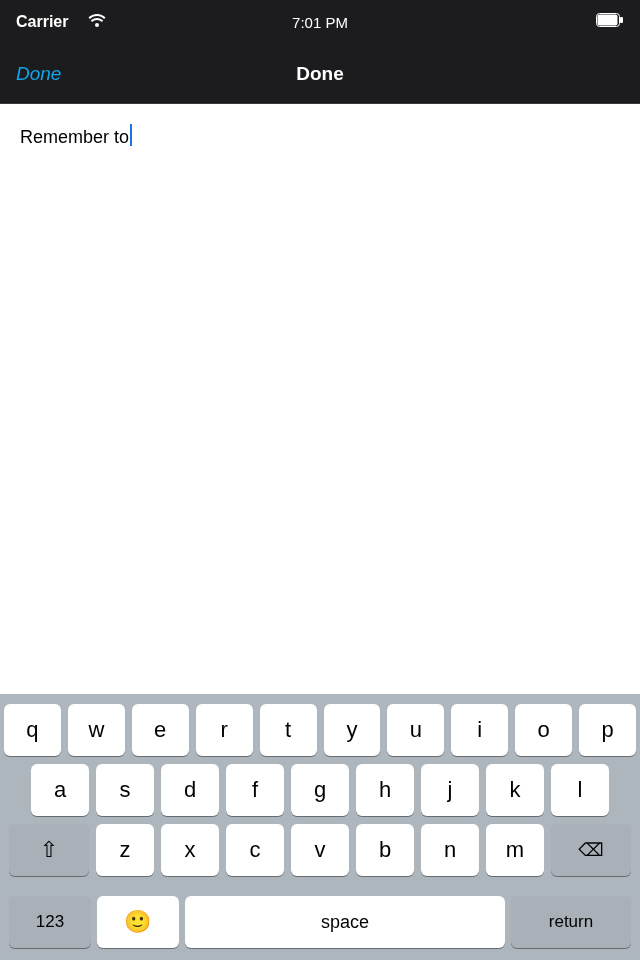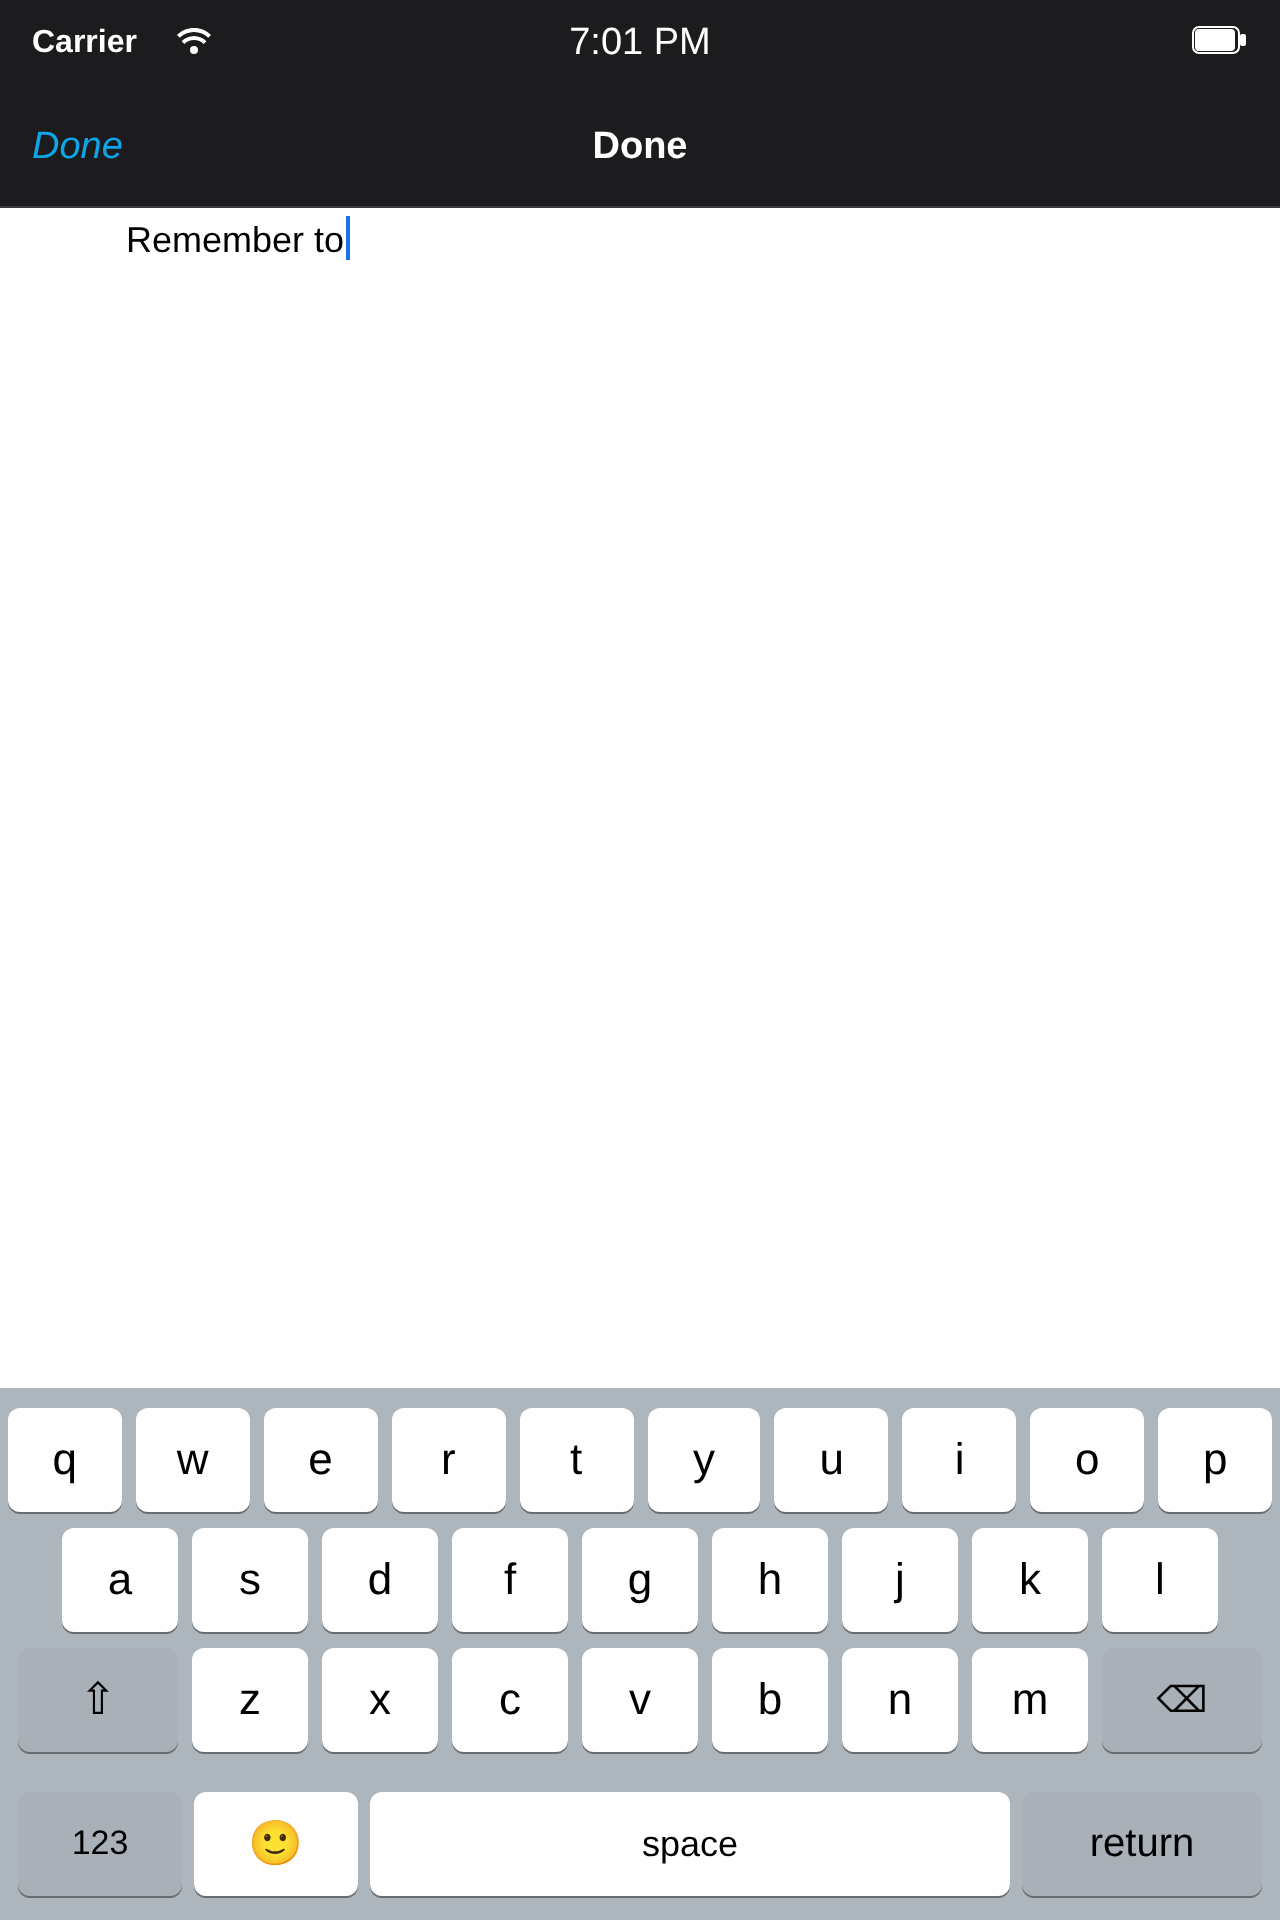--- a/index.html
+++ b/index.html
@@ -26,21 +26,21 @@
       font-weight: 400;
     }
     .status-left {
       display: flex;
       align-items: center;
       gap: 20px;
       font-size: 16px;
       font-weight: 600;
     }
     .status-center {
-      font-size: 19px;
+      font-size: 15px;
       font-weight: 500;
       position: absolute;
       left: 50%;
       transform: translateX(-50%);
     }
     .status-right {
       display: flex;
       align-items: center;
       gap: 4px;
     }
@@ -66,24 +66,23 @@
     }
     .nav-title {
       color: #fff;
       font-size: 19px;
       font-weight: 600;
     }
 
     
     .note-area {
       background: #fff;
-      padding: 4px 20px;
+      padding: 20px 20px;
       height: 478px;
       position: relative;
-      margin-left: 43px;
     }
     .note-text {
       font-size: 18px;
       color: #000;
       display: inline;
     }
     .cursor {
       display: inline-block;
       width: 2px;
       height: 22px;
@@ -138,21 +137,21 @@
 
     .key-space {
       flex: 1;
       max-width: 320px;
       font-size: 18px;
       font-weight: 400;
     }
 
     .key-return {
       max-width: 120px;
-      font-size: 20px;
+      font-size: 17px;
     }
 
     .key-shift {
       max-width: 80px;
     }
 
     .key-backspace {
       max-width: 80px;
       font-size: 18px;
     }

